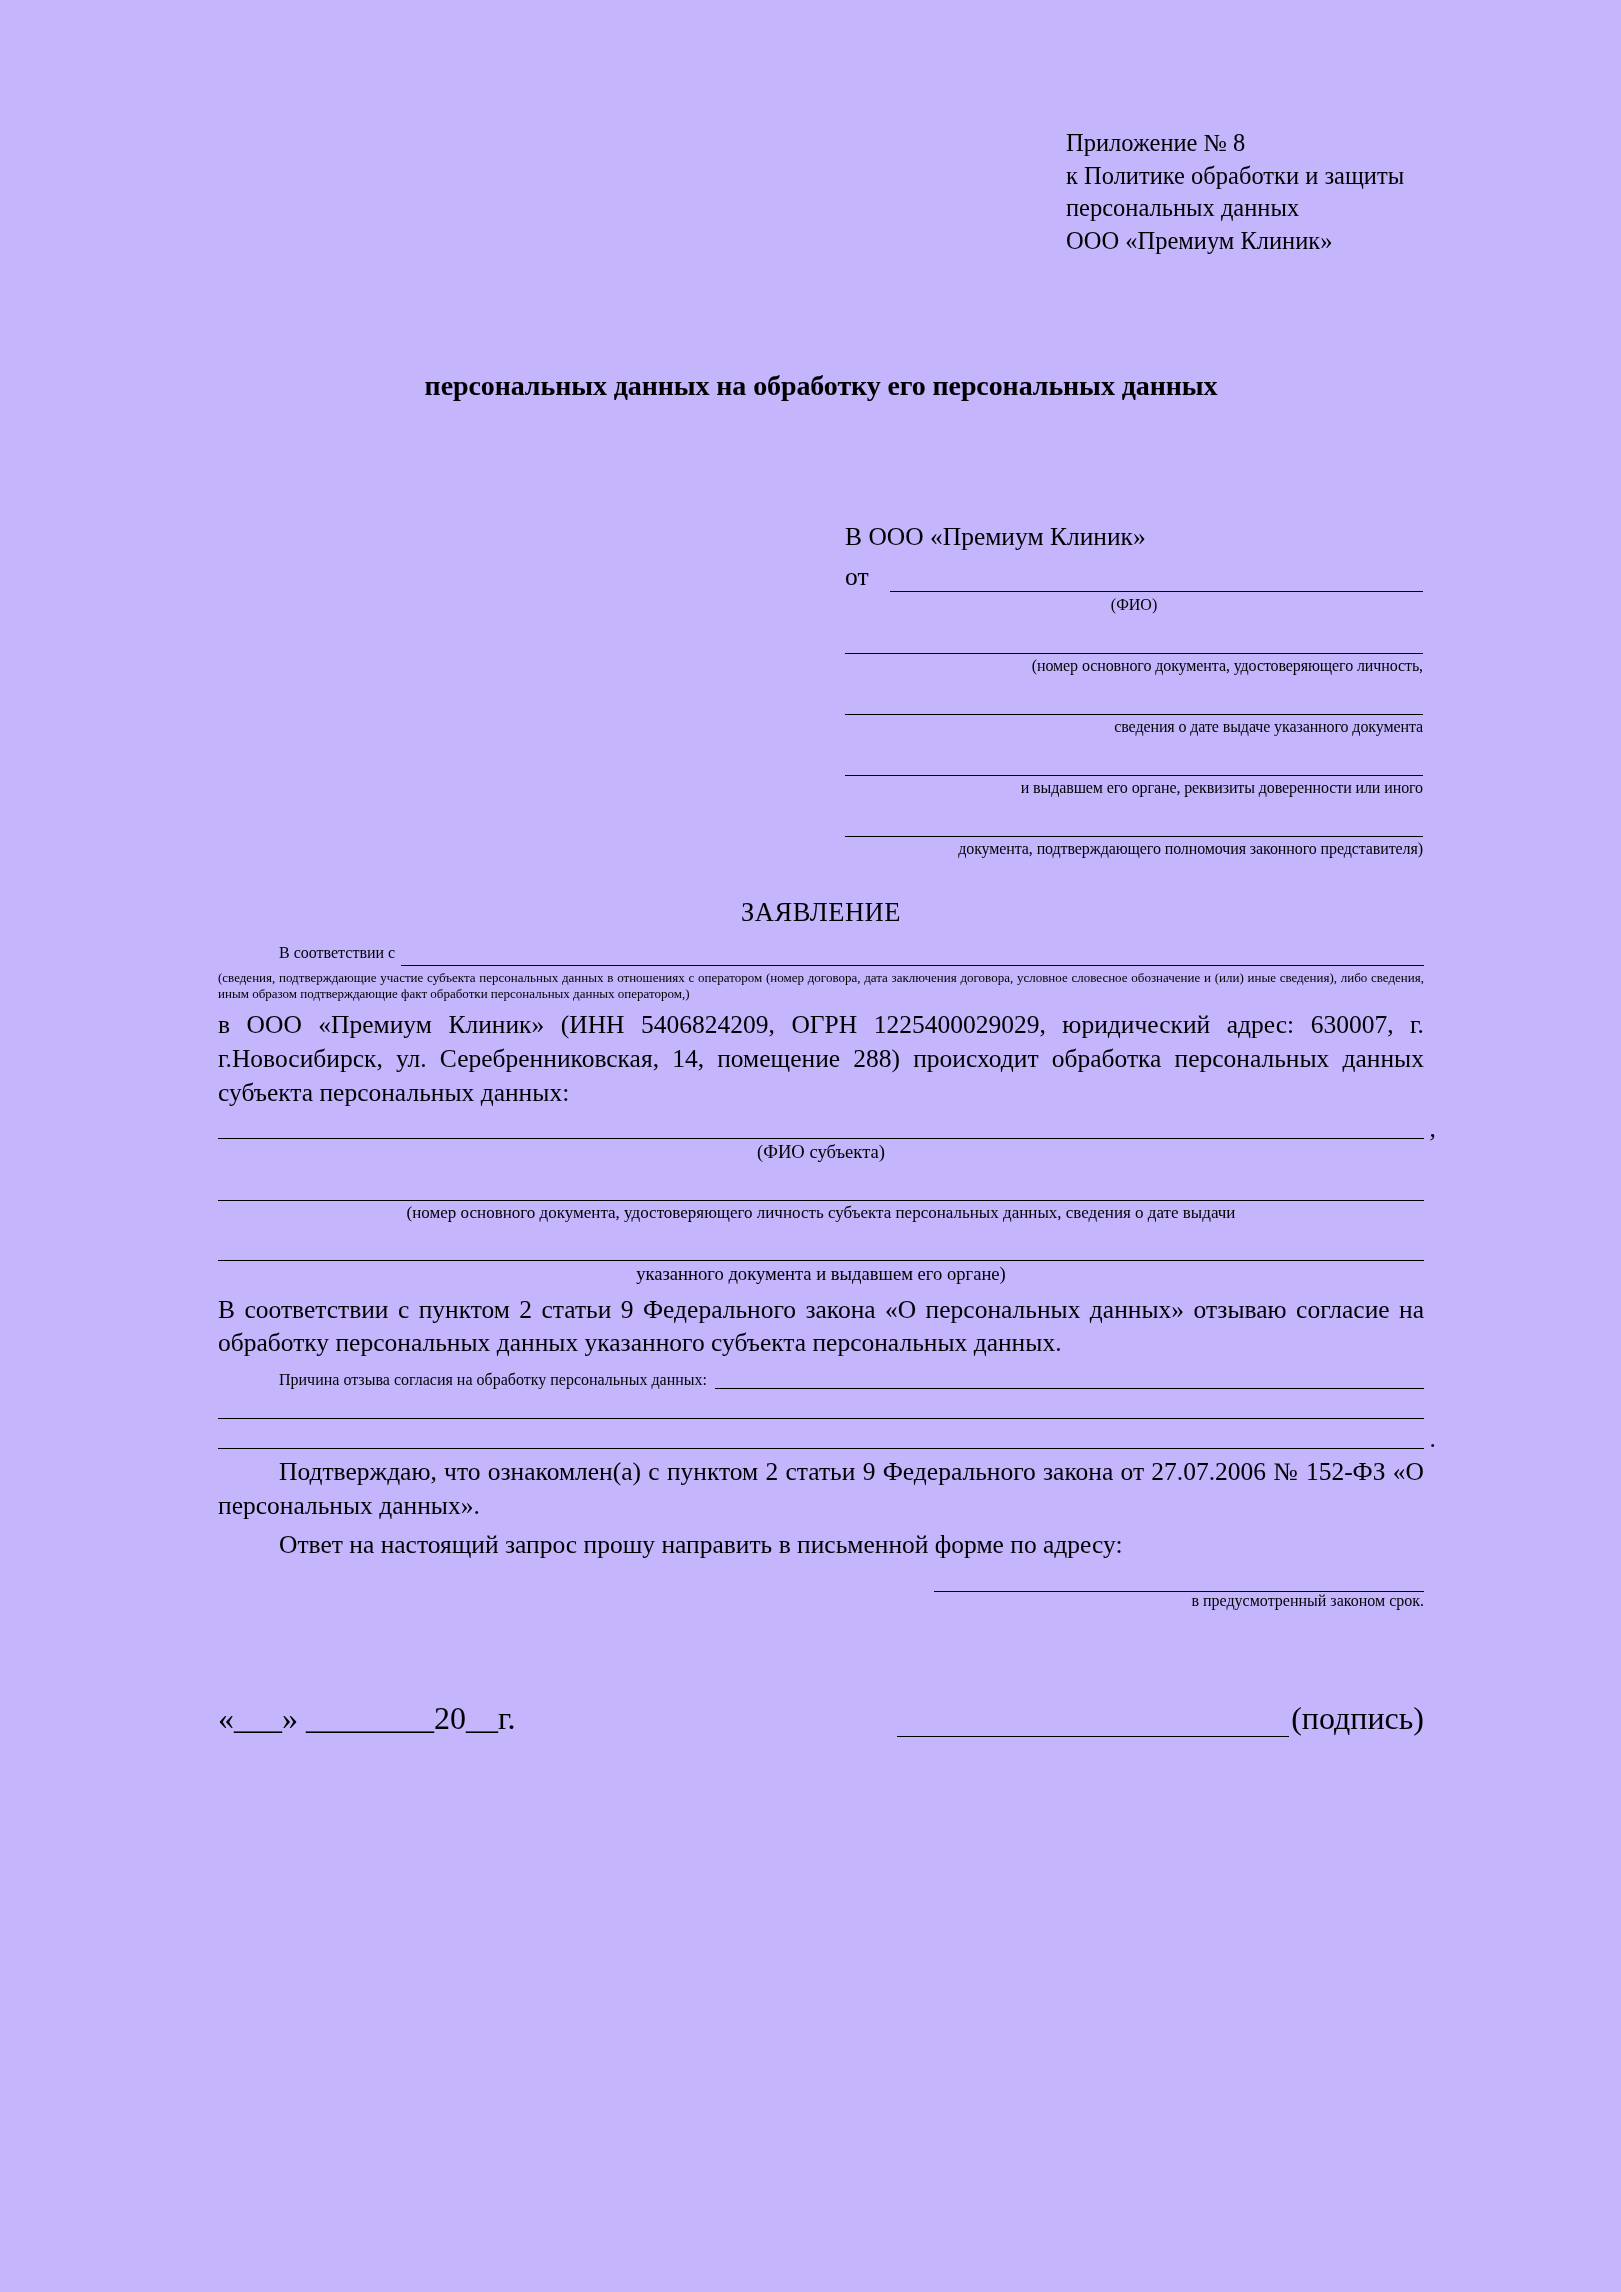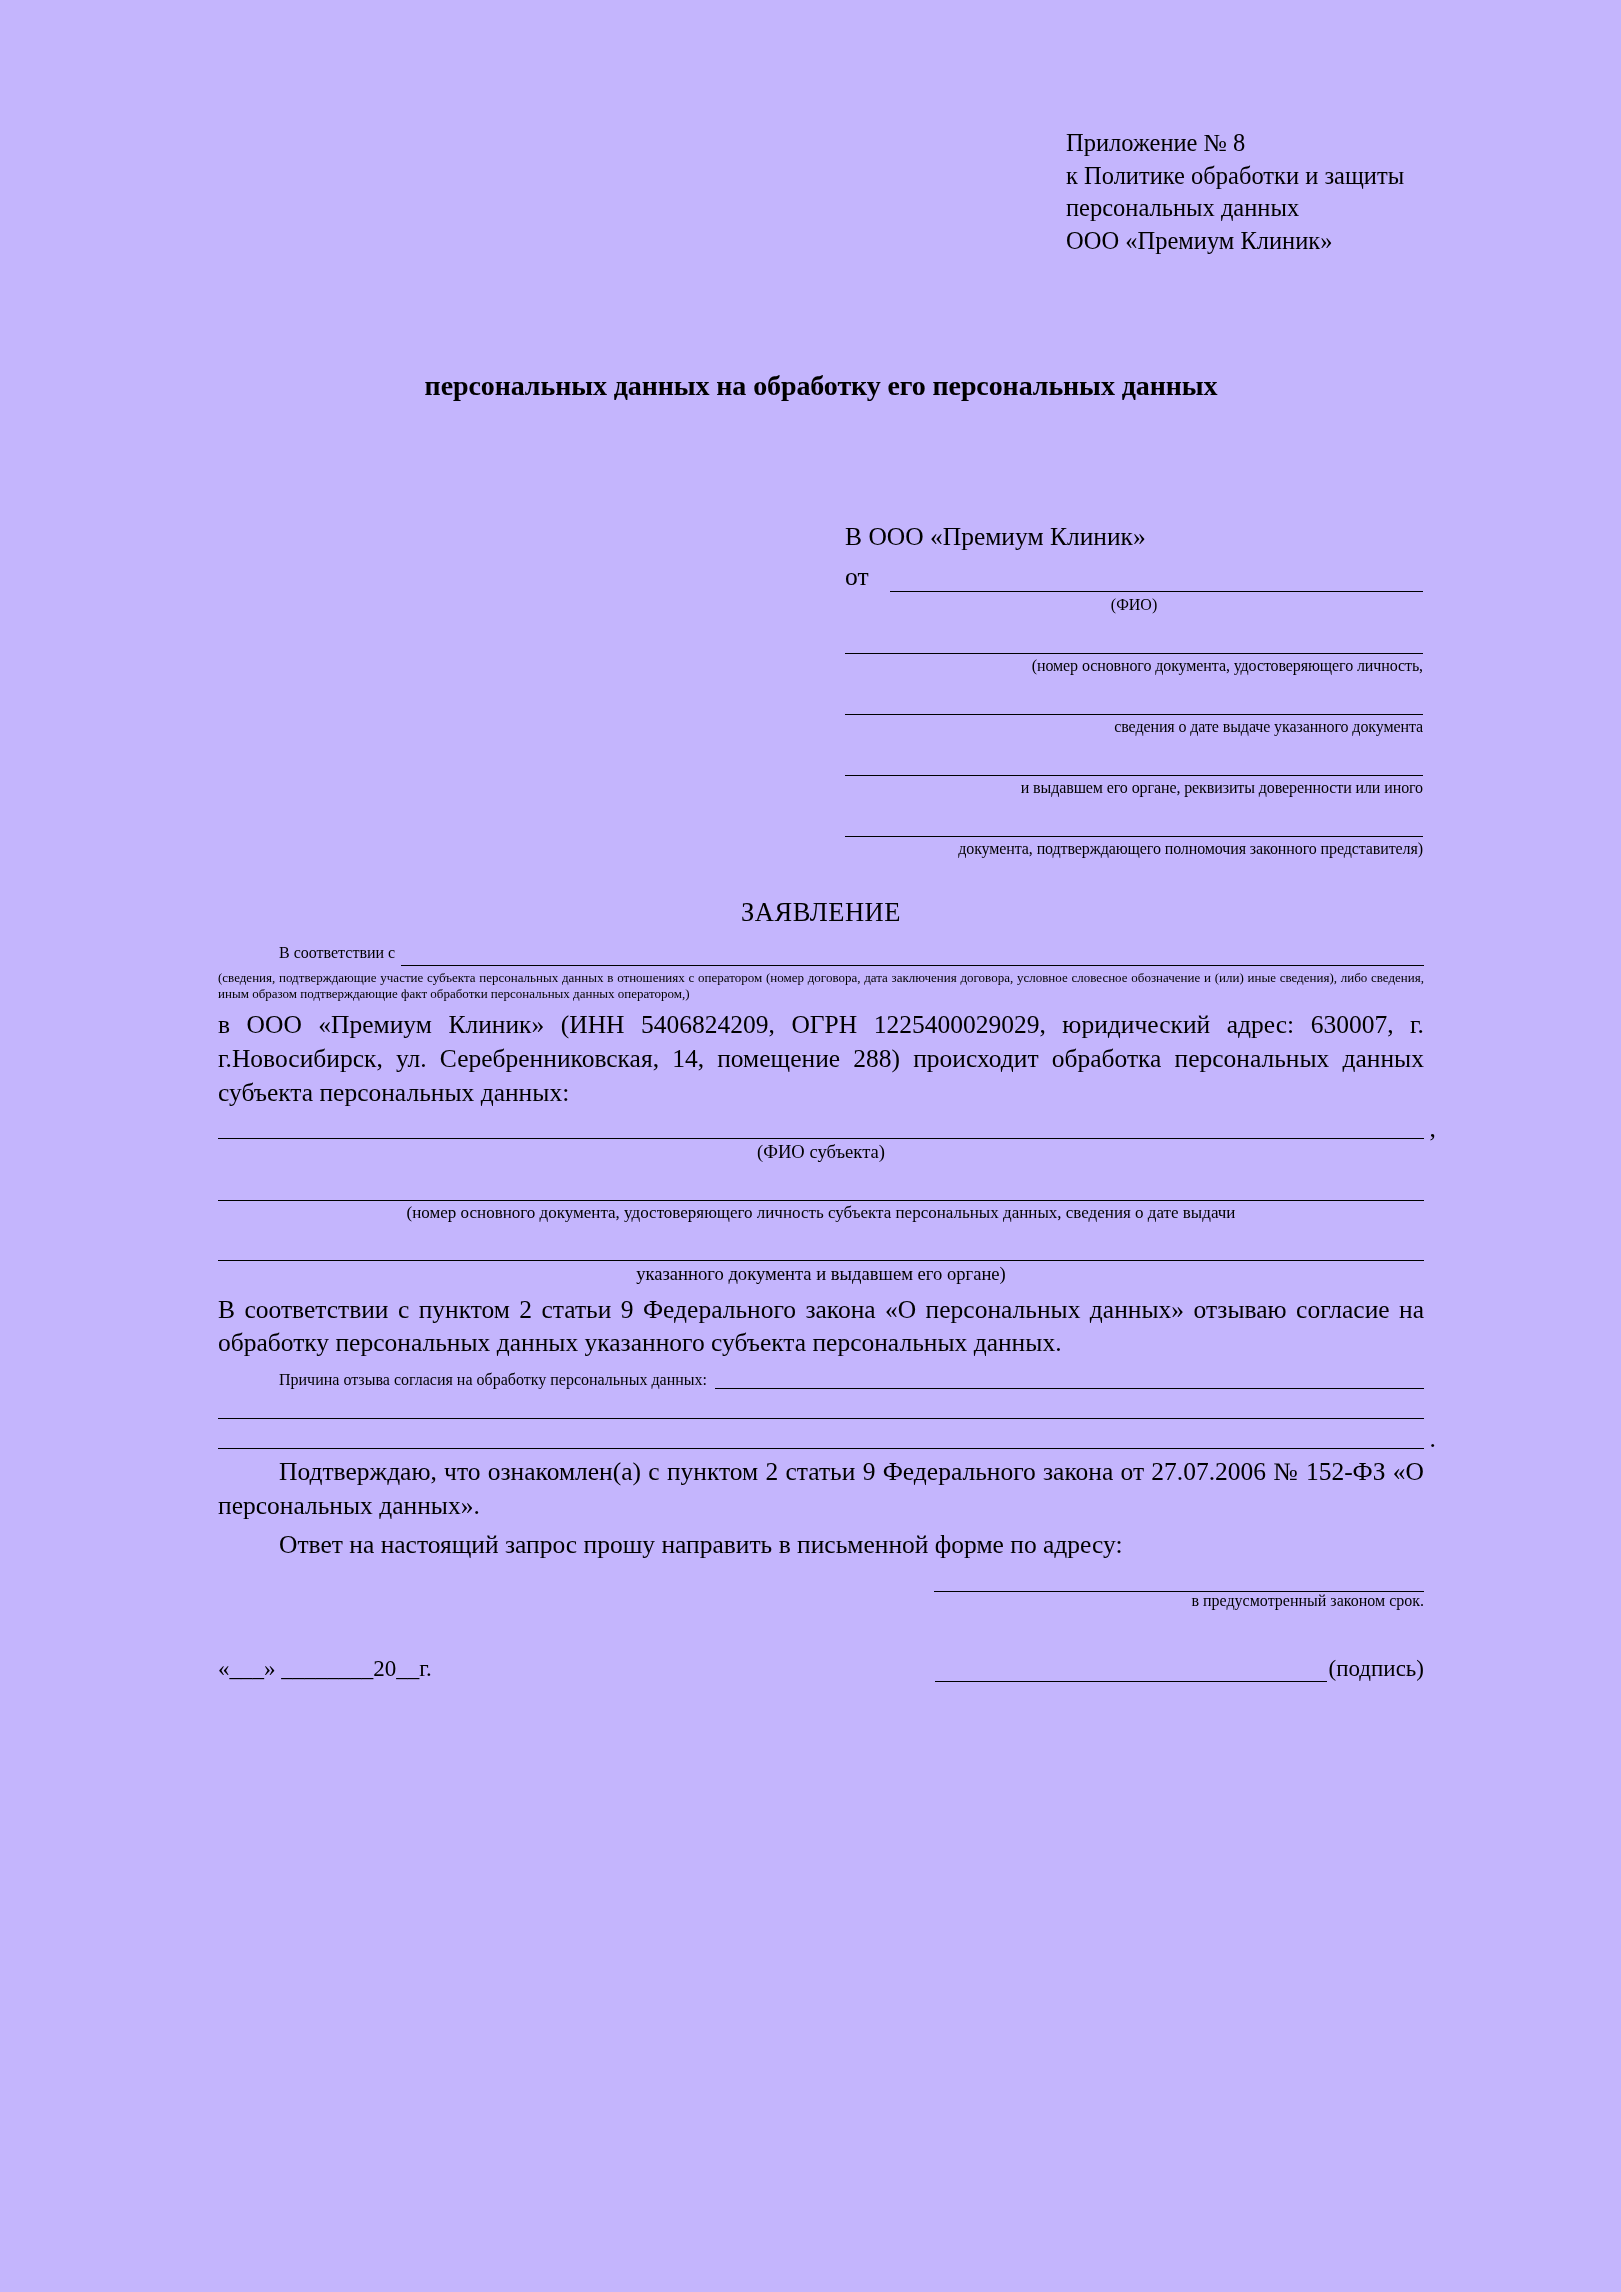--- a/index.html
+++ b/index.html
@@ -140,24 +140,24 @@
 
   .trail-row {
     display: flex;
     align-items: flex-end;
     white-space: nowrap;
     margin-top: 3.9px;
   }
   .trail-row .lbl { padding-left: 61px; padding-right: 7.8px; }
 
   .sign-row {
-    margin-top: 46px;
-    display: flex;
-    align-items: flex-end;
-    font-size: 23px;
+    margin-top: 90px;
+    display: flex;
+    align-items: flex-end;
+    font-size: 32px;
   }
   .sign-left { width: 461px; white-space: nowrap; }
   .sign-right {
     flex: 1 1 auto;
     display: flex;
     align-items: flex-end;
     justify-content: flex-end;
     white-space: nowrap;
   }
   .sign-line {

